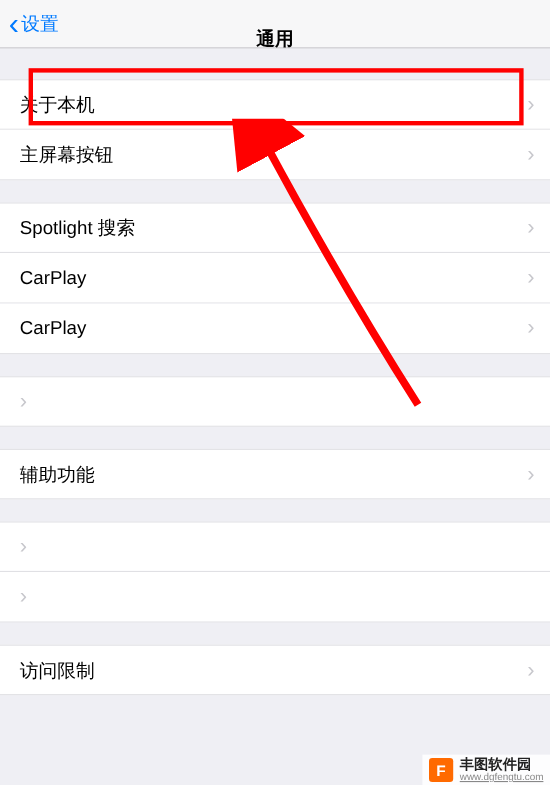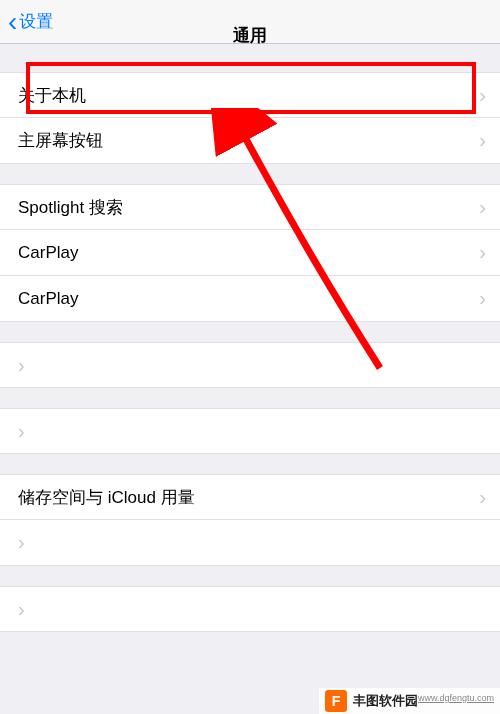--- a/index.html
+++ b/index.html
@@ -115,21 +115,21 @@
       font-weight: bold;
       display: flex;
       align-items: center;
       justify-content: center;
       border-radius: 3px;
       margin-right: 6px;
       font-size: 14px;
     }
     .watermark-text {
       display: flex;
-      flex-direction: row;
+      flex-direction: column;
       line-height: 1.1;
     }
     .watermark-main {
       font-weight: bold;
       color: #222;
       font-size: 13px;
     }
     .watermark-sub {
       font-size: 9px;
       color: #888;
@@ -176,36 +176,37 @@
   </div>
 
   <div class="group">
     <div class="row">
       <span class="chevron">›</span>
     </div>
   </div>
 
   <div class="group">
     <div class="row">
-      <span class="chevron">›</span>
-    </div>
-  </div>
-
-  <div class="group">
-    <div class="row">
-      <span class="row-label">储存空间与 iCloud 用量</span>
-      <span class="chevron">›</span>
-    </div>
-    <div class="row">
-      <span class="chevron">›</span>
-    </div>
-  </div>
-
-  <div class="group">
-    <div class="row">
+      <span class="row-label">辅助功能</span>
+      <span class="chevron">›</span>
+    </div>
+  </div>
+
+  <div class="group">
+    <div class="row">
+      <span class="chevron">›</span>
+    </div>
+    <div class="row">
+      <span class="chevron">›</span>
+    </div>
+  </div>
+
+  <div class="group">
+    <div class="row">
+      <span class="row-label">访问限制</span>
       <span class="chevron">›</span>
     </div>
   </div>
 
 </div>
 
 <div class="highlight-box"></div>
 
 <svg class="arrow-svg" viewBox="0 0 280 280">
   <defs>

